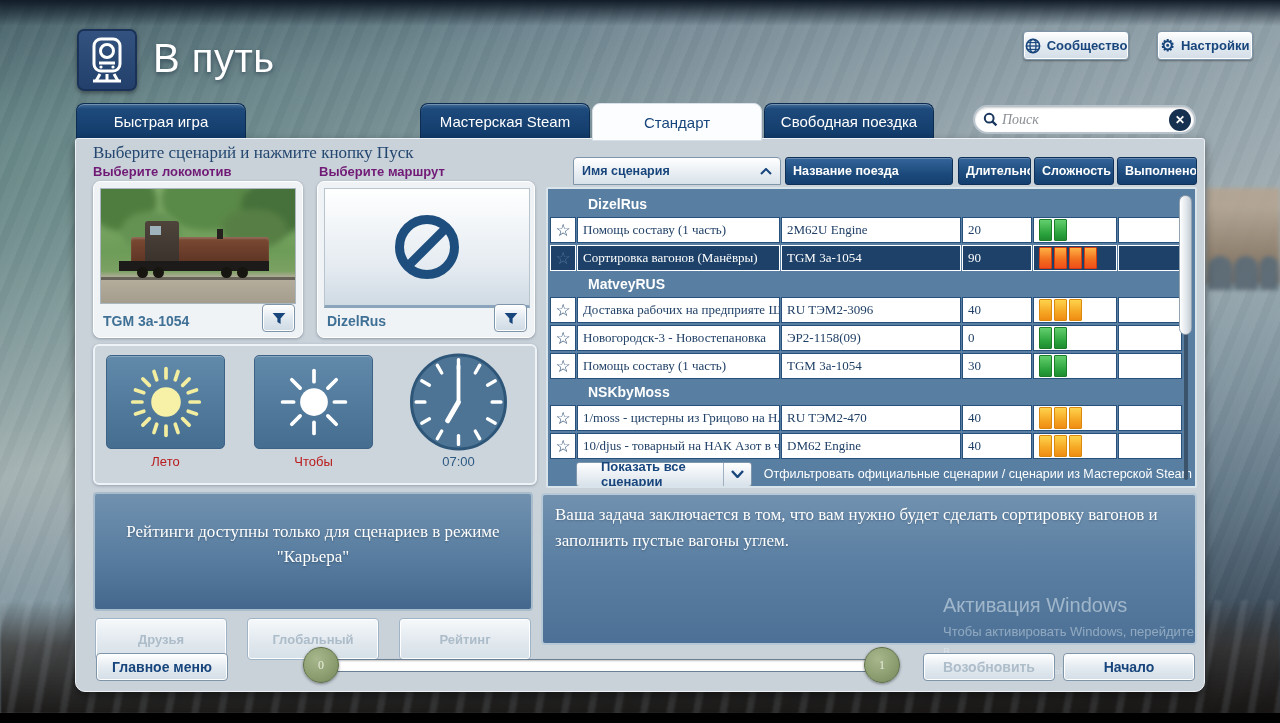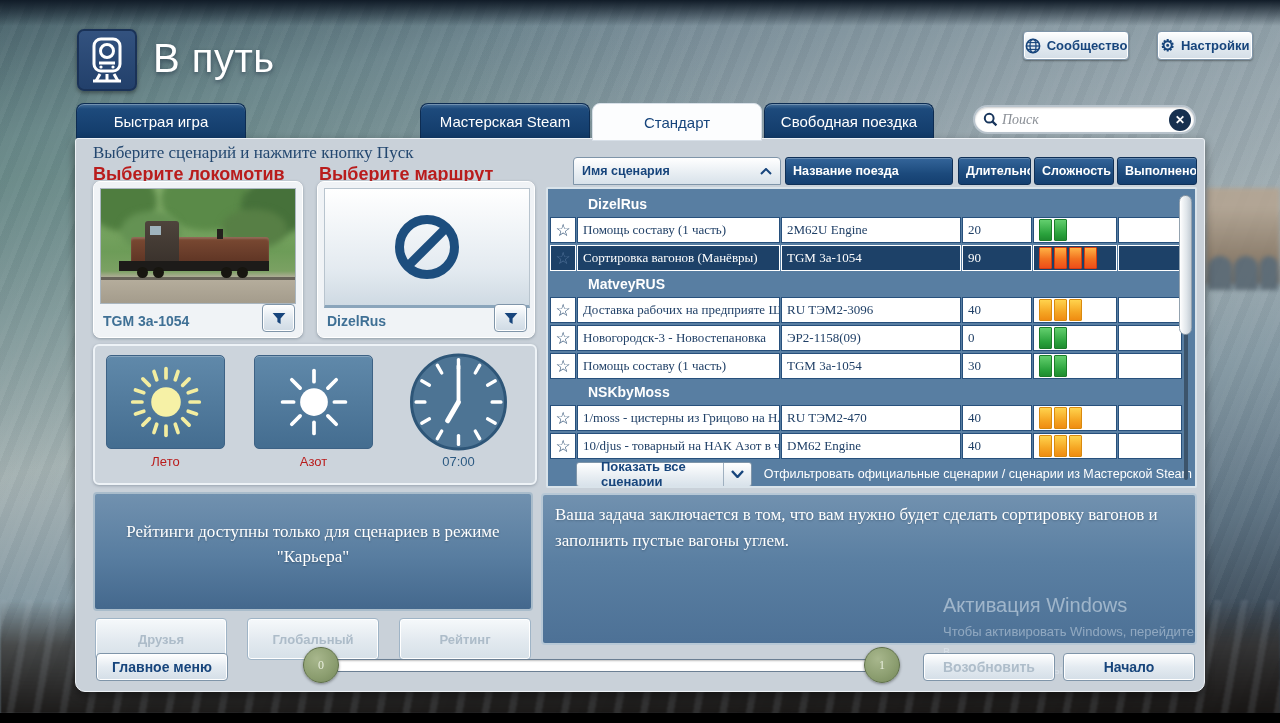--- a/index.html
+++ b/index.html
@@ -54,21 +54,21 @@
   .search-box input::placeholder { color:#8a8f96; }
   .search-clear { width:22px; height:22px; border-radius:50%; background:#16304f; color:#fff; margin-right:3px;
     display:flex; align-items:center; justify-content:center; font-size:12px; font-weight:bold; cursor:pointer; flex:0 0 22px; }
 
   
   .panel { position:absolute; left:75px; top:138px; width:1130px; height:554px;
     background:#c9d1d9; border:1px solid #eef2f6; border-radius:3px 3px 10px 10px;
     box-shadow:0 4px 10px rgba(0,0,0,.45); }
 
   .instruction { position:absolute; left:17px; top:4px; font-family:"Liberation Serif",serif; font-size:17px; color:#23476f; }
-  .pick-label { position:absolute; top:25px; font-size:18px; color:#b91c1c; font-weight:bold; }
+  .pick-label { position:absolute; top:25px; font-size:13px; color:#701a75; font-weight:bold; }
 
   .card { position:absolute; top:42px; height:157px; background:#f0f3f6; border-radius:7px;
     border:1px solid #fff; box-shadow:0 1px 3px rgba(90,105,120,.5); }
   #loco-card { left:17px; width:210px; }
   #route-card { left:241px; width:218px; }
   .card-label { position:absolute; left:9px; bottom:8px; font-size:14px; color:#3f7095; font-weight:bold; }
   .filter-btn { position:absolute; right:7px; bottom:5px; width:33px; height:28px; border-radius:4px; cursor:pointer;
     background:linear-gradient(#ffffff,#dfe7ee 55%,#cfdae4); border:1px solid #7f95a9; box-shadow:inset 0 0 0 1px #fff;
     display:flex; align-items:center; justify-content:center; }
 
@@ -327,21 +327,21 @@
             <line x1="6" y1="40" x2="18" y2="40"></line>
               <line x1="62" y1="40" x2="74" y2="40"></line>
             <line x1="16" y1="16" x2="25" y2="25"></line>
               <line x1="55" y1="55" x2="64" y2="64"></line>
             <line x1="16" y1="64" x2="25" y2="55"></line>
               <line x1="55" y1="25" x2="64" y2="16"></line>
           </g>
           <circle cx="40" cy="40" r="15" fill="#ffffff"></circle>
         </svg>
       </div>
-      <div class="tile-label" style="left:159px;">Азот</div>
+      <div class="tile-label" style="left:159px;">Чтобы</div>
 
       <div class="clock-wrap">
         <svg width="103" height="100" viewBox="0 0 100 100">
           <circle cx="50" cy="50" r="47" fill="#4d7494" stroke="#2e5678" stroke-width="3"></circle>
           <g fill="#ffffff">
             <rect x="48.3" y="6" width="3.4" height="12" rx="1.5"></rect>
             <rect x="48.3" y="6" width="3.4" height="12" rx="1.5" transform="rotate(30 50 50)"></rect>
             <rect x="48.3" y="6" width="3.4" height="12" rx="1.5" transform="rotate(60 50 50)"></rect>
             <rect x="48.3" y="6" width="3.4" height="12" rx="1.5" transform="rotate(90 50 50)"></rect>
             <rect x="48.3" y="6" width="3.4" height="12" rx="1.5" transform="rotate(120 50 50)"></rect>

